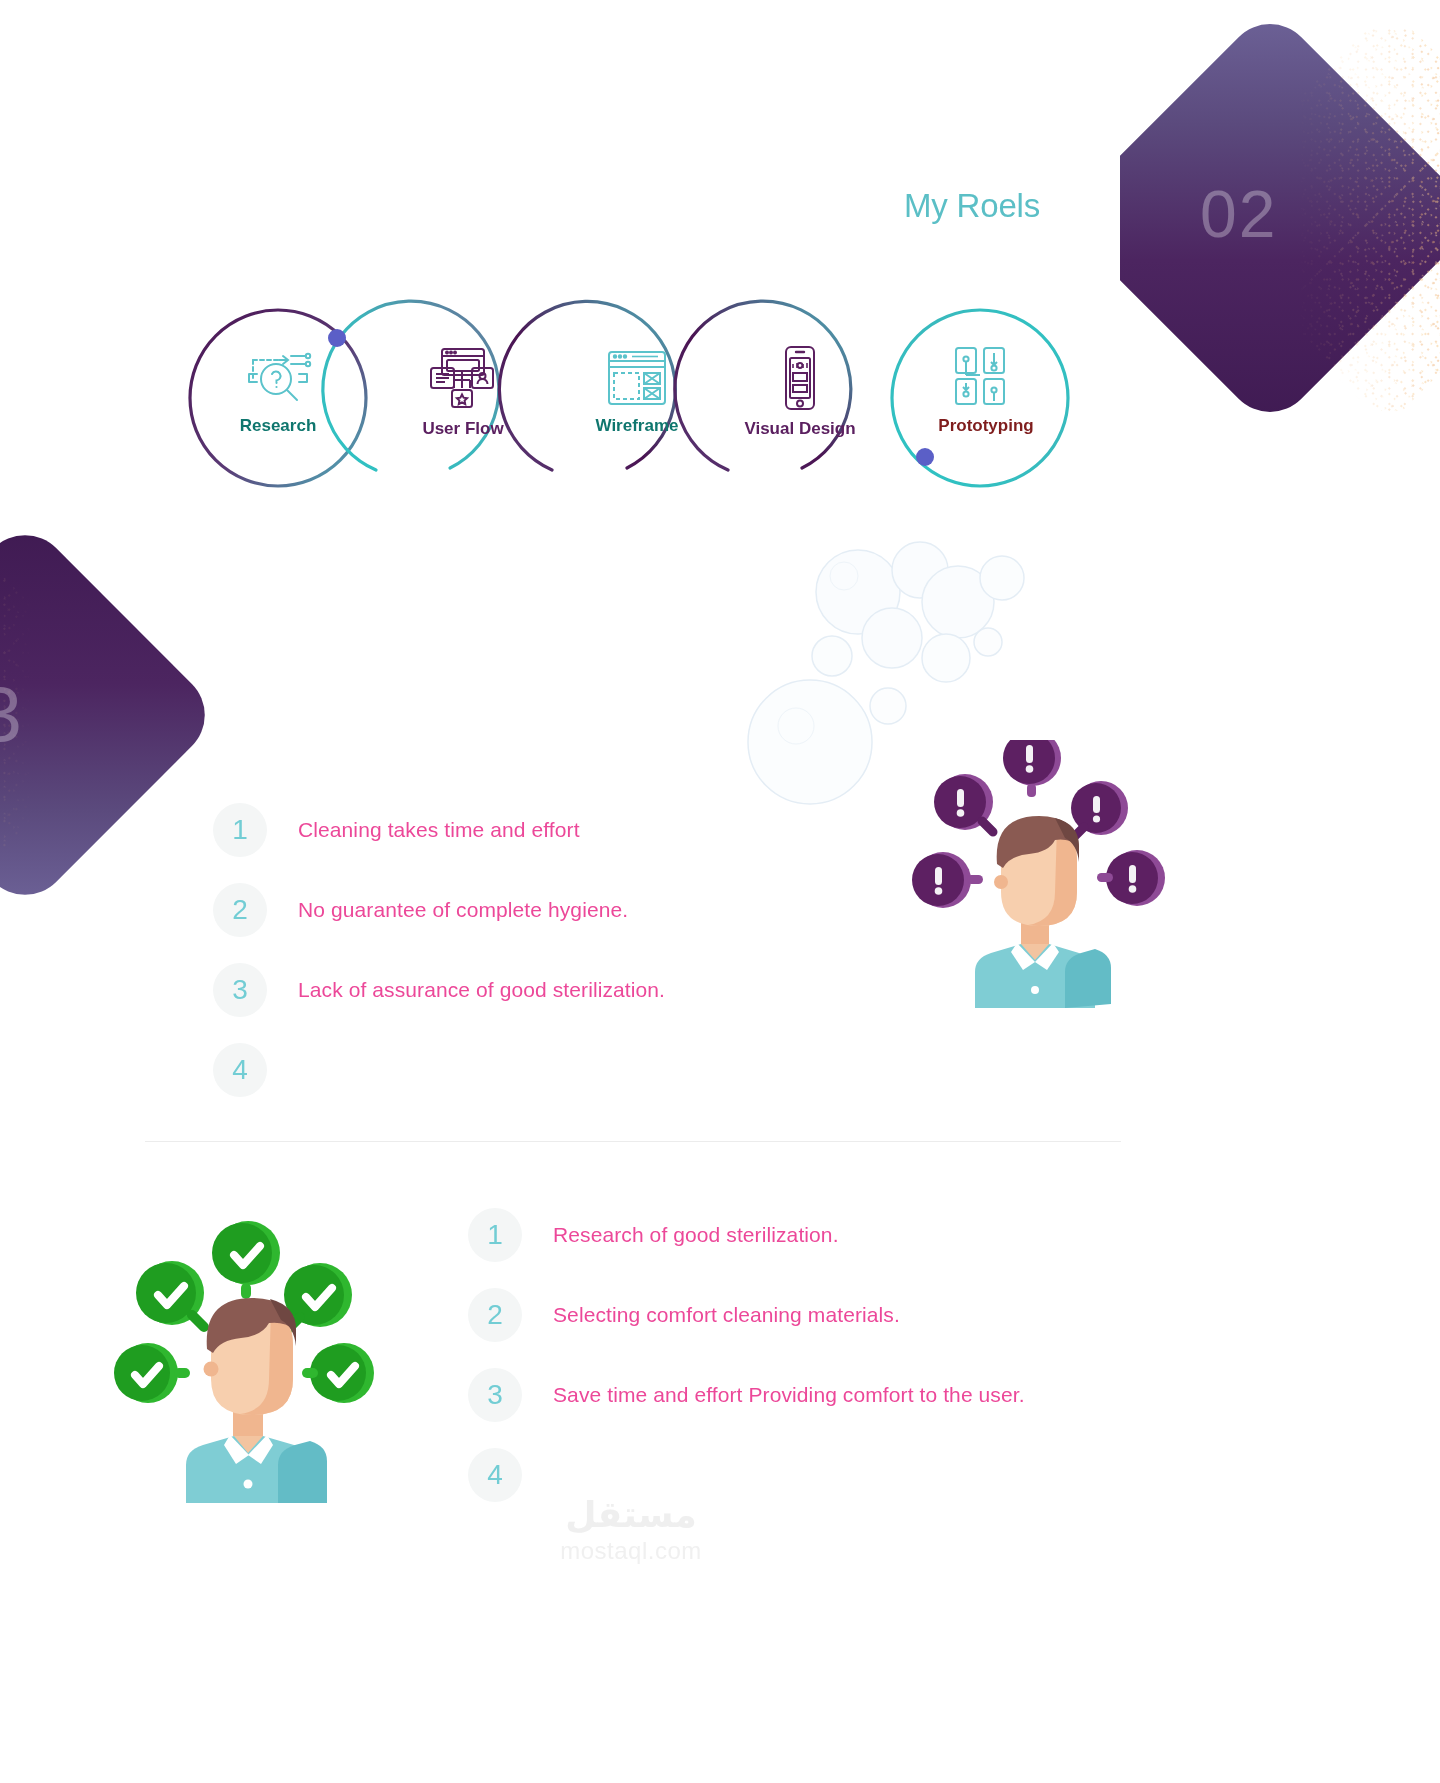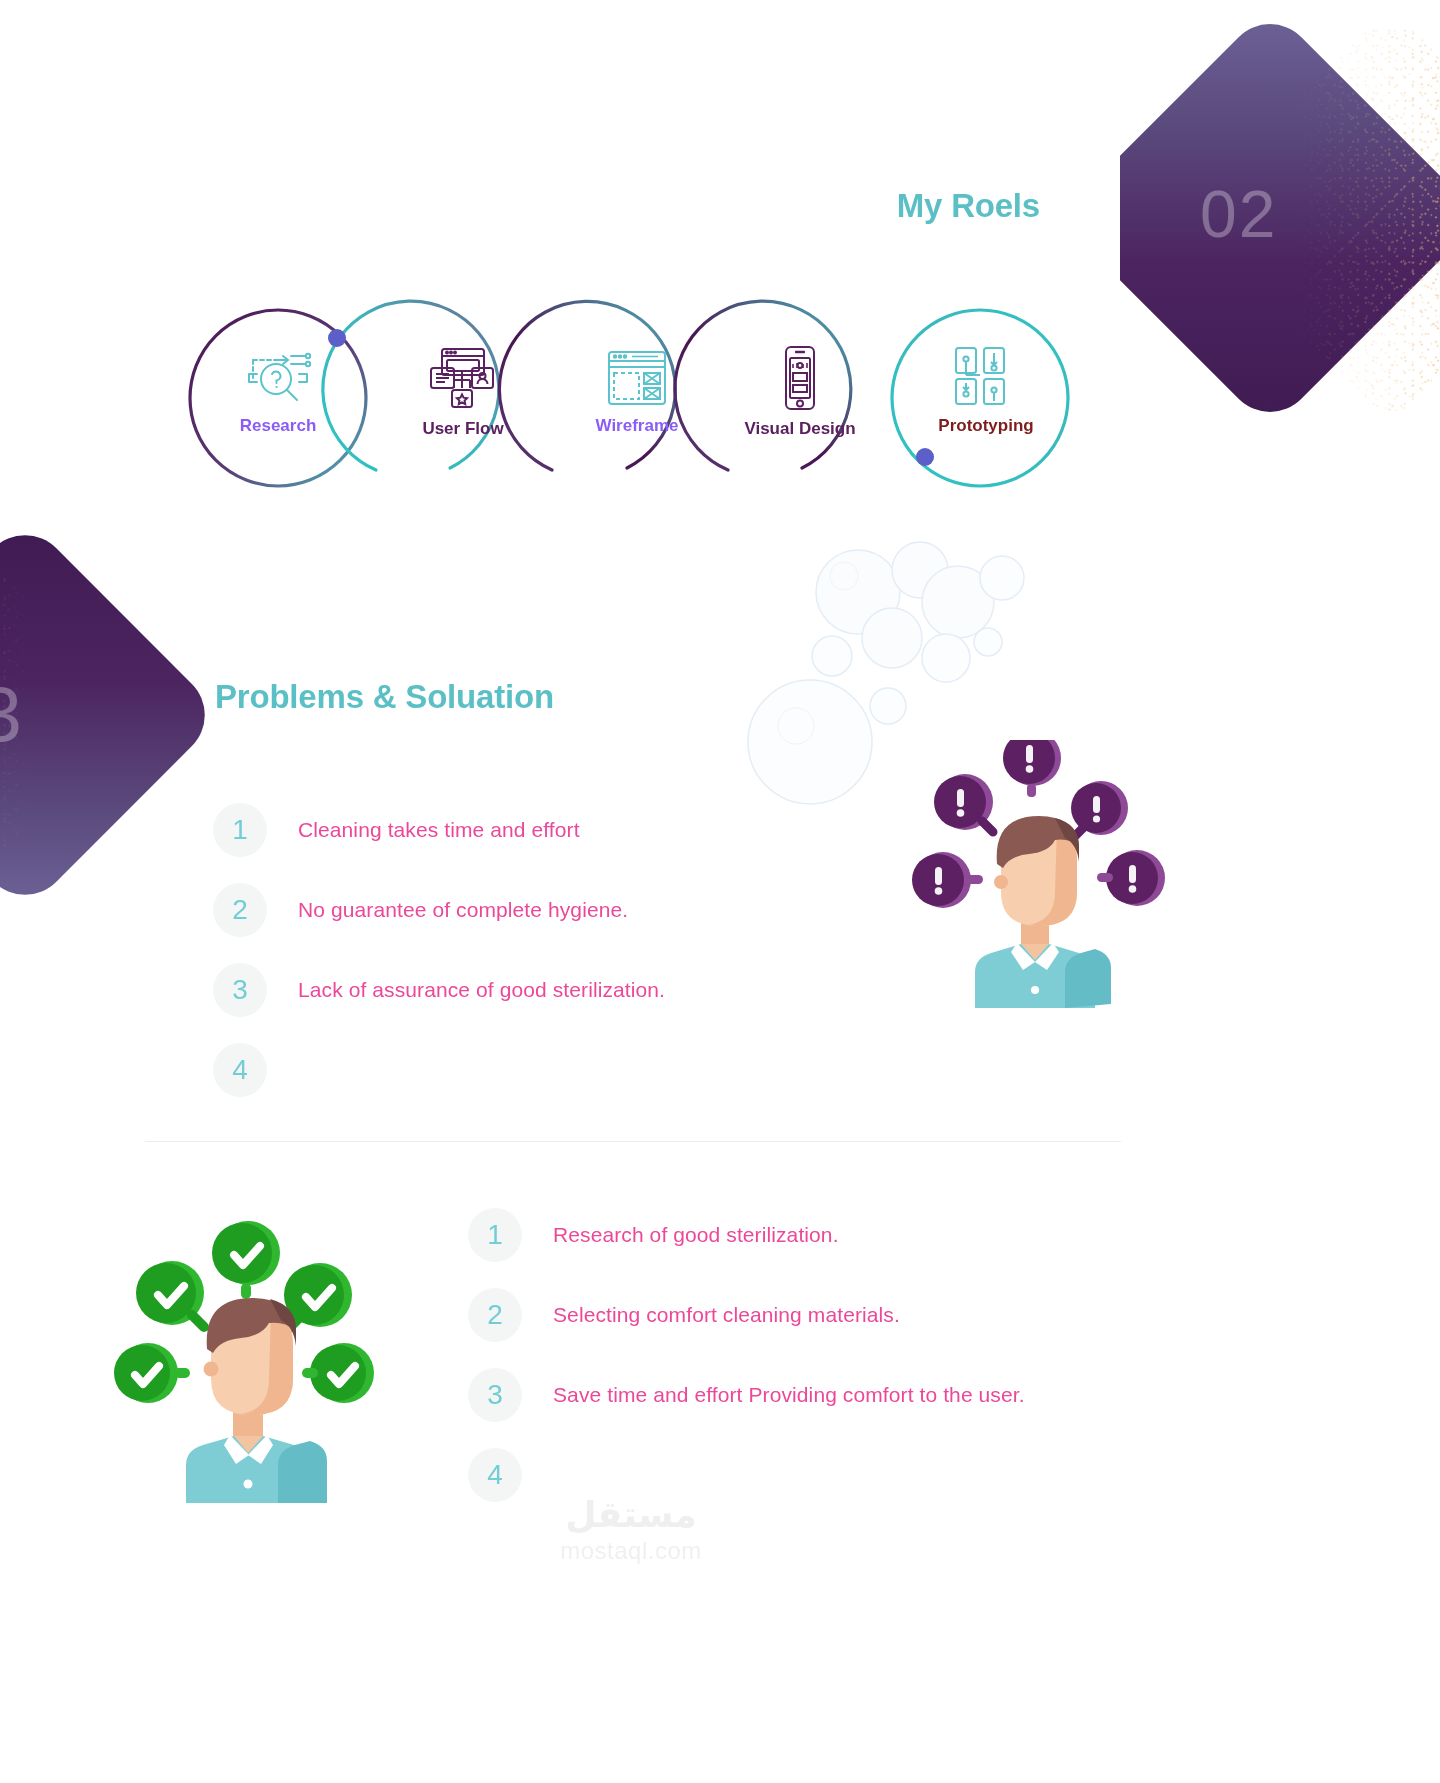--- a/index.html
+++ b/index.html
@@ -117,21 +117,21 @@
     font-weight: 400;
     letter-spacing: 2px;
     color: rgba(255,255,255,0.30);
     line-height: 1;
   }
 
   
   .section-title {
     position: absolute;
     font-size: 33px;
-    font-weight: 700;
+    font-weight: 400;
     color: #5bbfc6;
     letter-spacing: -0.2px;
   }
   #roles-title { top: 187px; right: 400px; }
   #ps-title { top: 678px; left: 215px; }
 
   
   .flow {
     position: absolute;
     top: 298px;
@@ -140,21 +140,21 @@
     height: 200px;
   }
   .flow svg { display: block; }
   .flow-label {
     position: absolute;
     font-size: 17px;
     font-weight: 600;
     white-space: nowrap;
     transform: translateX(-50%);
   }
-  .lab-teal { color: #8b5cf6; }
+  .lab-teal { color: #0f766e; }
   .lab-purple { color: #5b2060; }
   .lab-teal2 { color: #7f1d1d; }
 
   .flow-icon {
     position: absolute;
     transform: translate(-50%, -50%);
   }
 
   
   .bubbles {
@@ -391,21 +391,20 @@
     <div class="flow-label lab-purple" style="left:620px; top:121px;">Visual Design</div>
     <div class="flow-label lab-teal2" style="left:806px; top:118px;">Prototyping</div>
   </div>
 
   <div class="badge-shape badge-left">
     <div class="diamond"></div>
     <div class="sparkle"></div>
     <div class="badge-num">03</div>
   </div>
 
-  <div class="section-title" id="ps-title">Problems &amp; Soluation</div>
 
   <div class="bubbles">
     <svg width="330" height="300" viewBox="0 0 330 300">
       <g fill="none" stroke="#e4edf5" stroke-width="1.5">
         <circle cx="118" cy="62" r="42" fill="#fafcfe"></circle>
         <circle cx="180" cy="40" r="28" fill="#fafcfe"></circle>
         <circle cx="218" cy="72" r="36" fill="#fafcfe"></circle>
         <circle cx="262" cy="48" r="22" fill="#fbfdfe"></circle>
         <circle cx="152" cy="108" r="30" fill="#fafcfe"></circle>
         <circle cx="206" cy="128" r="24" fill="#fbfdfe"></circle>

